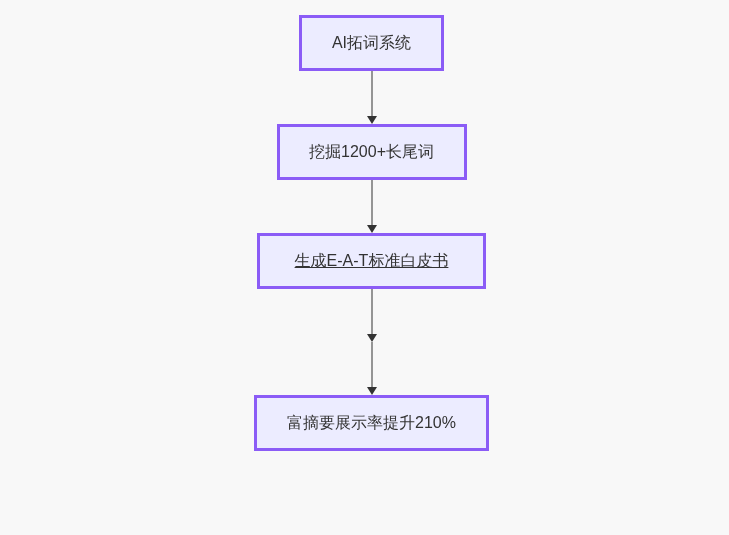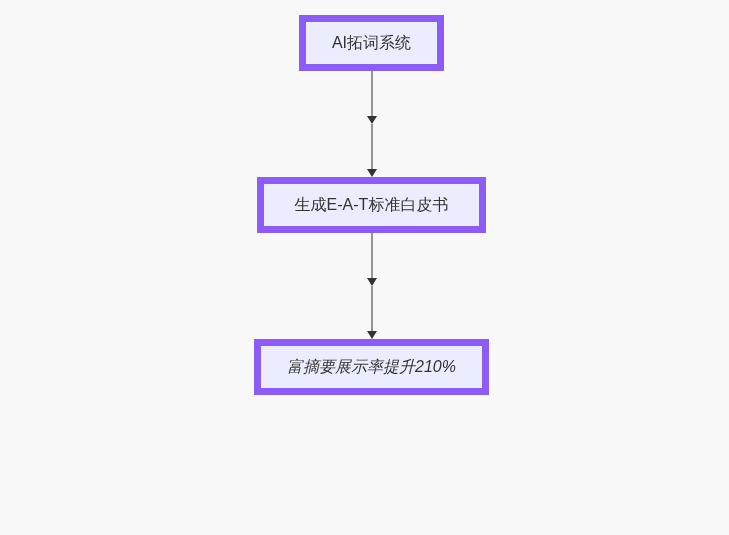--- a/index.html
+++ b/index.html
@@ -21,38 +21,38 @@
     box-sizing: border-box;
     position: relative;
     
   }
   .canvas > * {
     position: relative;
     left: 7px;
   }
   .node {
     background: #ECECFF;
-    border: 7px solid #8b5cf6;
+    border: 3px solid #8b5cf6;
     color: #333333;
     height: 56px;
     box-sizing: border-box;
     display: flex;
     align-items: center;
     justify-content: center;
     font-size: 16px;
     line-height: 1;
     padding: 10px 20px;
     white-space: nowrap;
   }
   
   .node.n0 { min-width: 145px; }
   .node.n1 { min-width: 190px; }
-  .node.n2 { min-width: 229px; }
+  .node.n2 { min-width: 229px; text-decoration: underline; }
   .node.n3 { min-width: 213px; }
-  .node.n4 { min-width: 235px; font-style: italic; }
+  .node.n4 { min-width: 235px; }
   .arrow {
     width: 11px;
     height: 53px;
     position: relative;
     flex: 0 0 auto;
   }
   .arrow::before {
     content: "";
     position: absolute;
     left: 50%;
@@ -78,20 +78,21 @@
 <body>
 
 <div class="canvas">
 
   <div class="node n0">AI拓词系统</div>
 
   <div class="arrow">
     <span class="head"></span>
   </div>
 
+  <div class="node n1">挖掘1200+长尾词</div>
 
   <div class="arrow">
     <span class="head"></span>
   </div>
 
   <div class="node n2">生成E-A-T标准白皮书</div>
 
   <div class="arrow">
     <span class="head"></span>
   </div>

